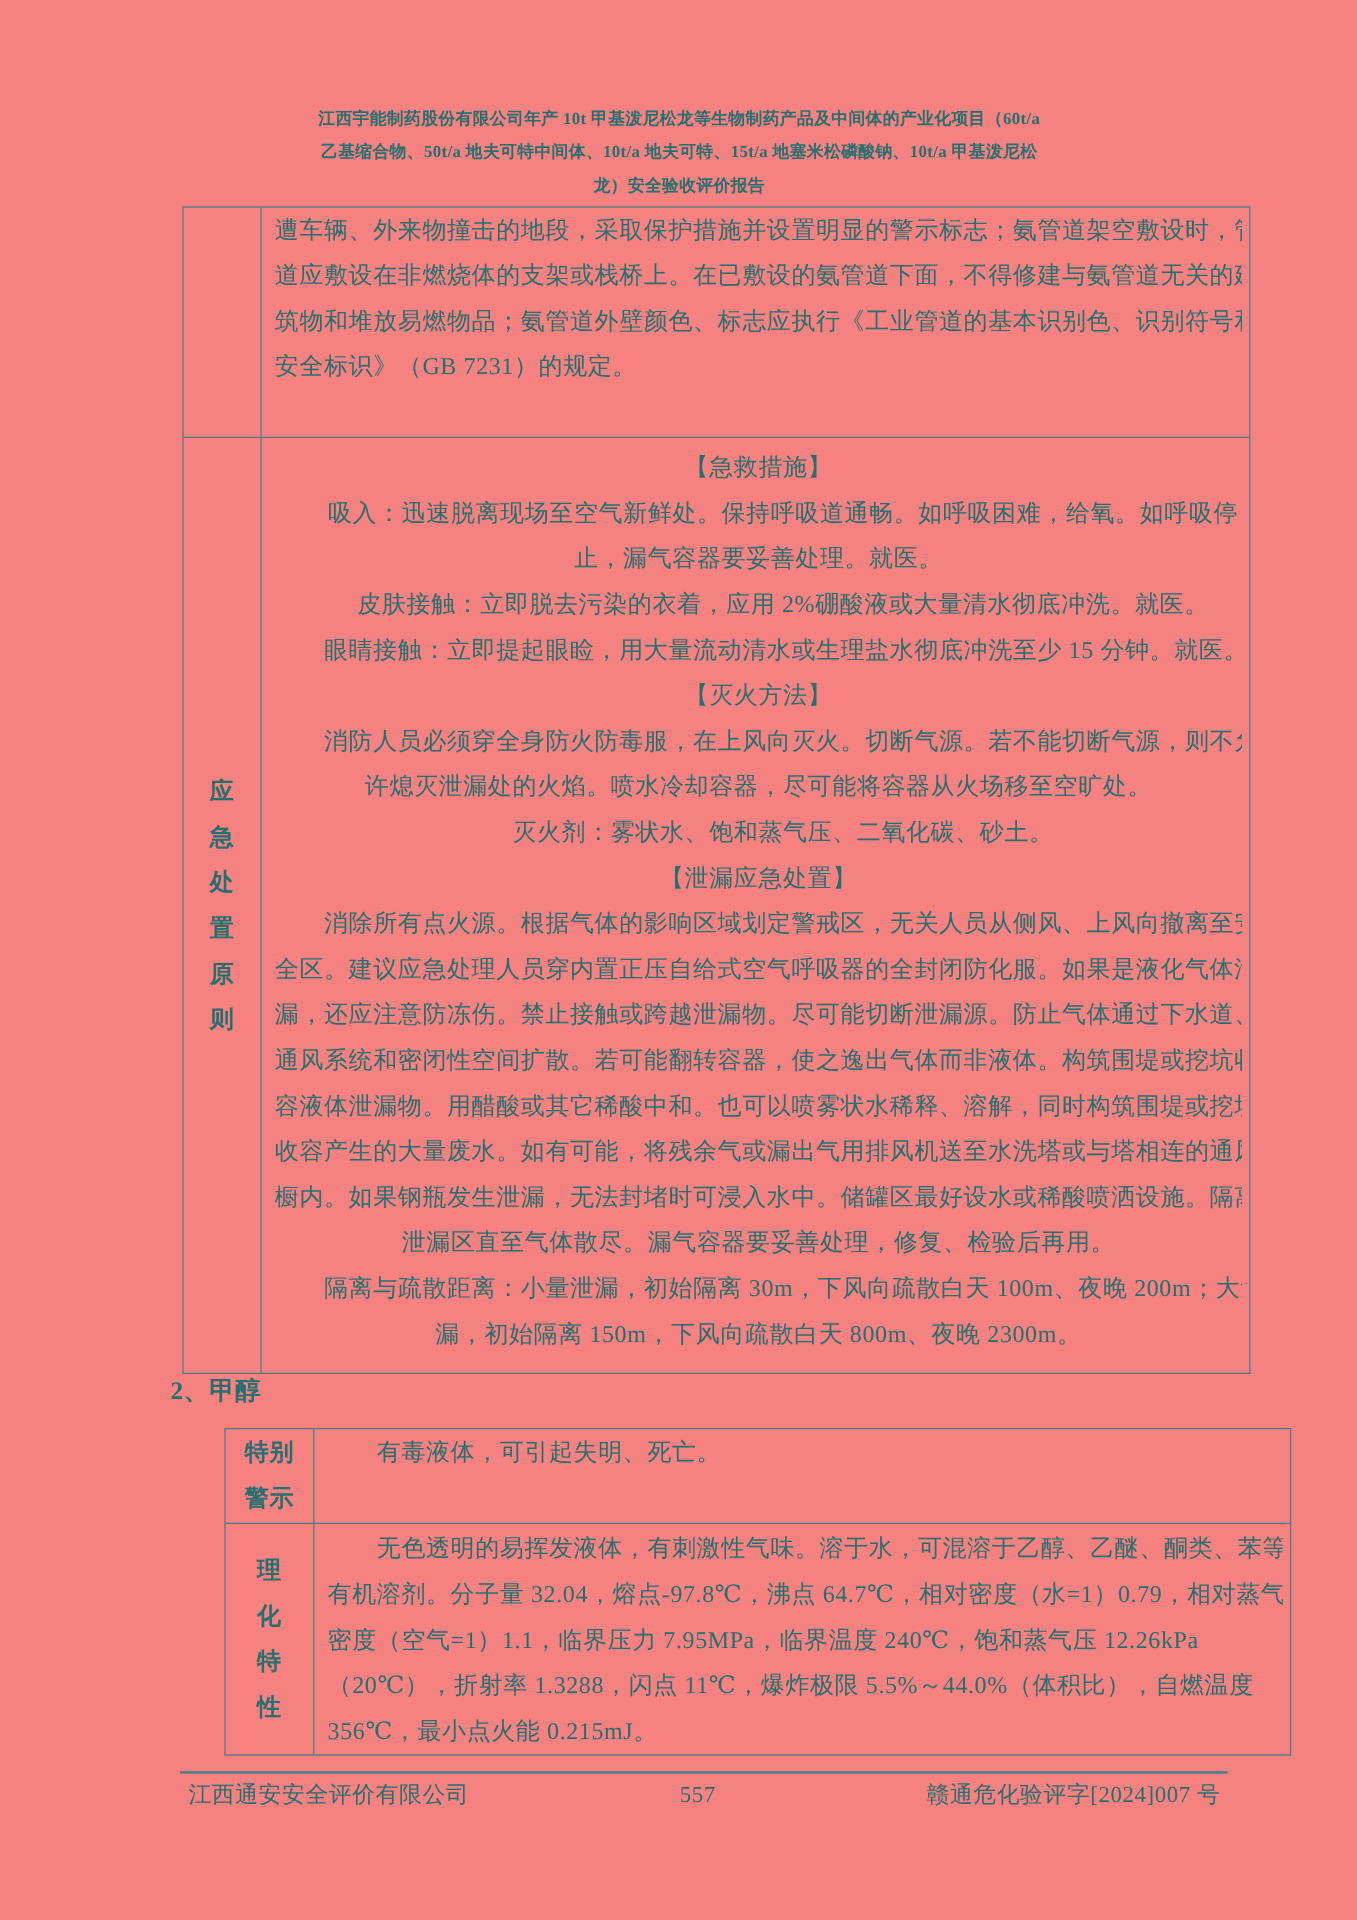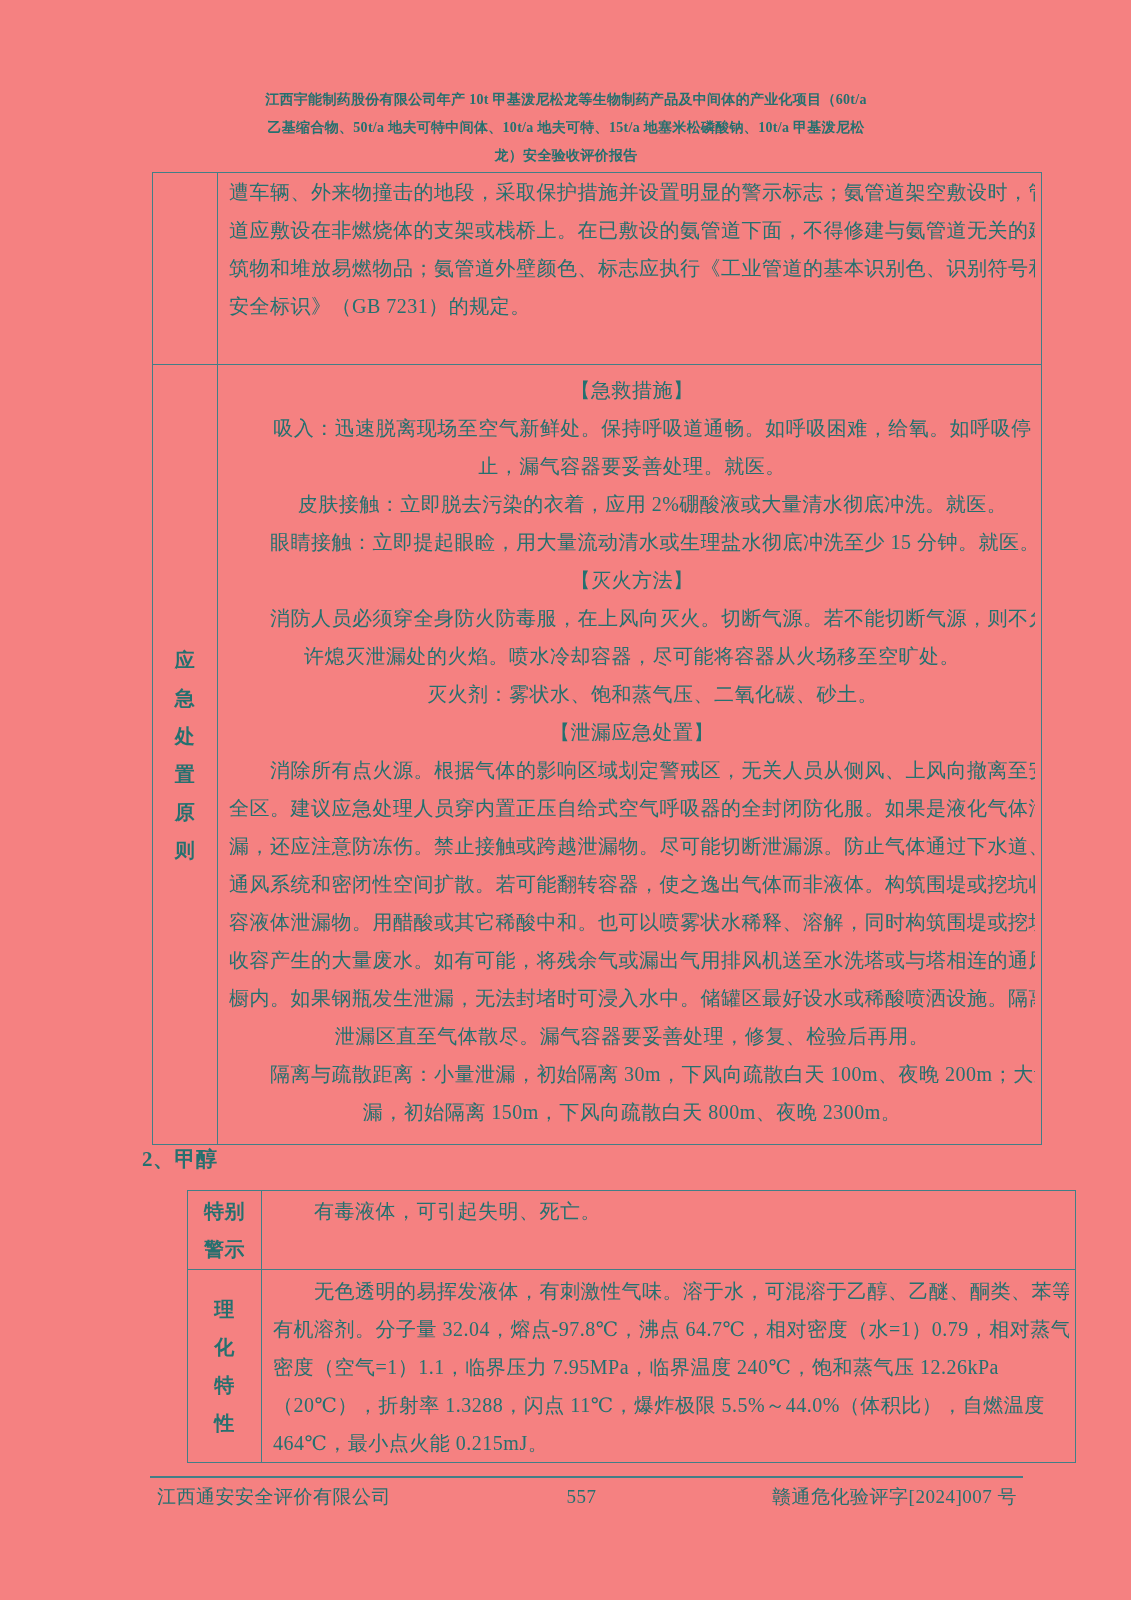--- a/index.html
+++ b/index.html
@@ -156,21 +156,21 @@
         <div class="lbl-ln">理</div>
         <div class="lbl-ln">化</div>
         <div class="lbl-ln">特</div>
         <div class="lbl-ln">性</div>
       </div>
     <div class="cell-body">
         <div class="ln">　　无色透明的易挥发液体，有刺激性气味。溶于水，可混溶于乙醇、乙醚、酮类、苯等</div>
         <div class="ln">有机溶剂。分子量 32.04，熔点-97.8℃，沸点 64.7℃，相对密度（水=1）0.79，相对蒸气</div>
         <div class="ln">密度（空气=1）1.1，临界压力 7.95MPa，临界温度 240℃，饱和蒸气压 12.26kPa</div>
         <div class="ln">（20℃），折射率 1.3288，闪点 11℃，爆炸极限 5.5%～44.0%（体积比），自燃温度</div>
-        <div class="ln">464℃，最小点火能 0.215mJ。</div>
+        <div class="ln">356℃，最小点火能 0.215mJ。</div>
       </div>
   </div>
 </div>
 
 <div class="abs" id="footer-rule"></div>
 <div class="abs" id="page-footer">
   <span>江西通安安全评价有限公司</span>
   <span>557</span>
   <span>赣通危化验评字[2024]007 号</span>
 </div>

